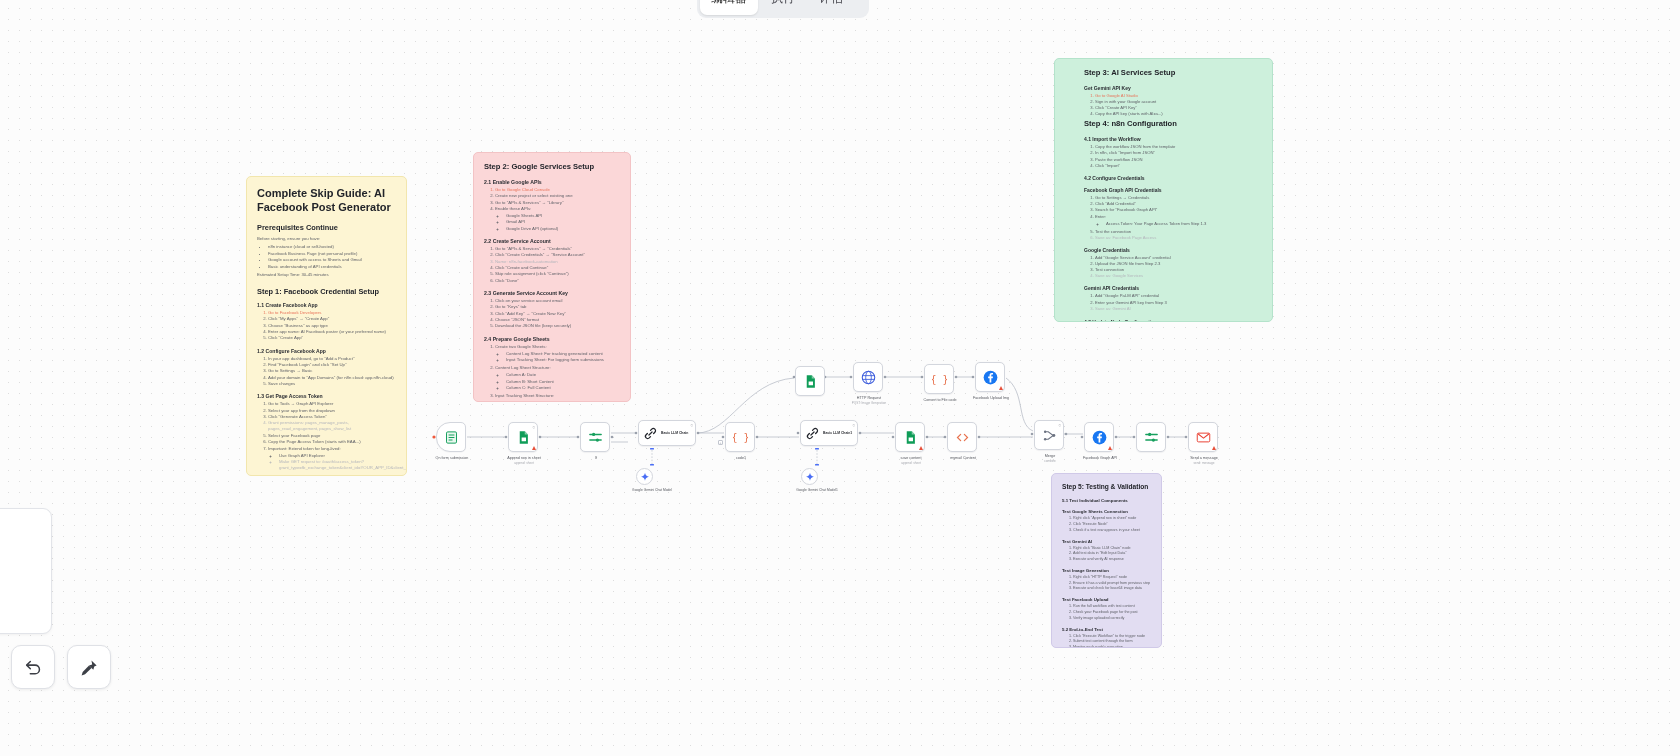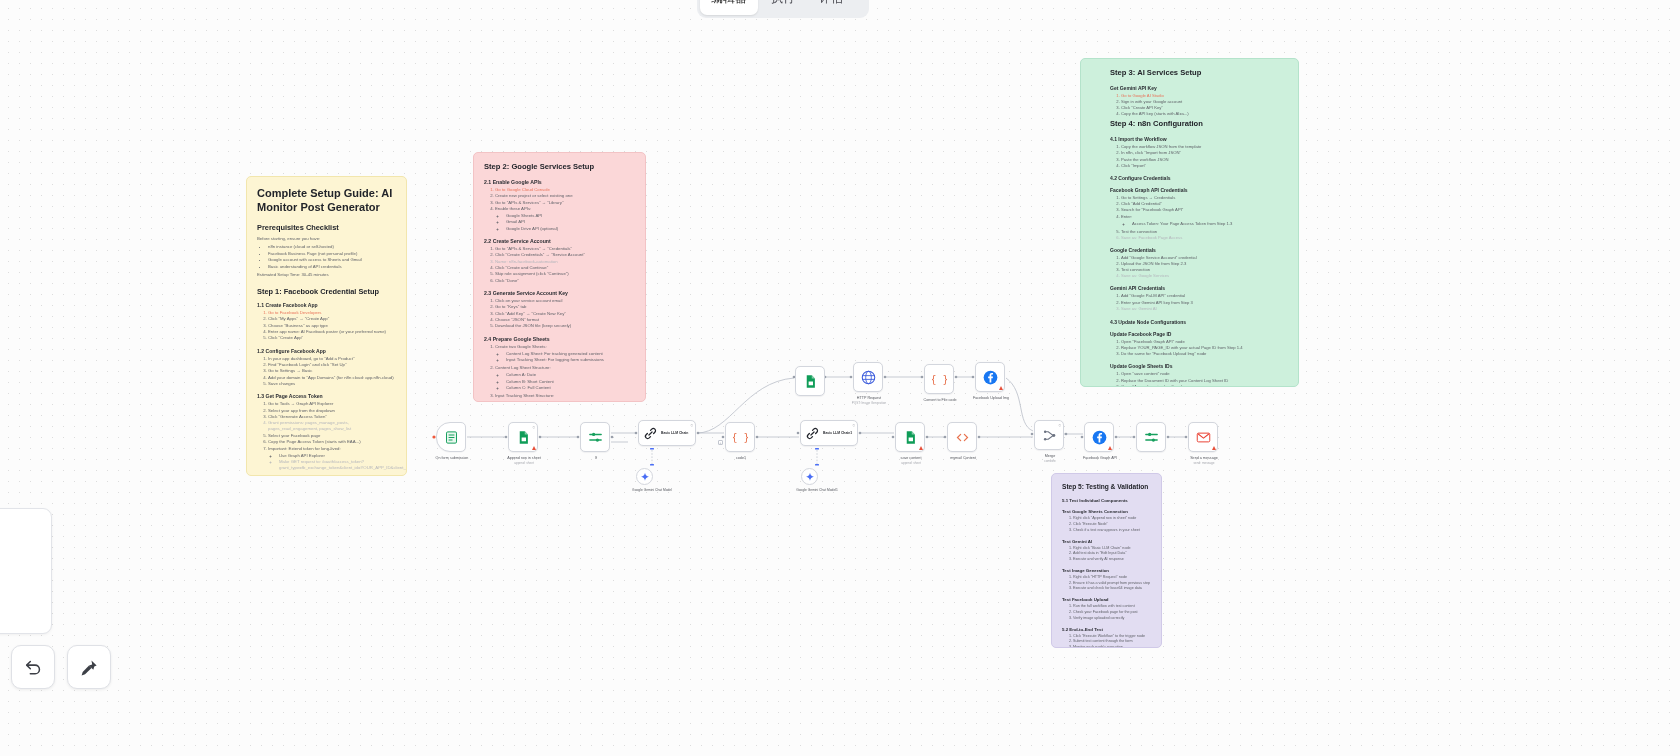--- a/index.html
+++ b/index.html
@@ -75,26 +75,26 @@
   .note-green  { background: #cdf0dc; border: 1px solid #b4e3cb; }
   .note-purple { background: #e2ddf2; border: 1px solid #d0c9e8; }
 
   
   #note-yellow { left:246px; top:176px; width:161px; height:300px; }
   #note-yellow .n-title { font-size: 11px; }
   #note-yellow .n-h2 { font-size: 7.4px; }
   #note-yellow .n-h3 { font-size: 5.1px; }
   #note-yellow .n-p, #note-yellow li { font-size: 4.3px; }
 
-  #note-pink { left:473px; top:152px; width:173px; height:250px; }
+  #note-pink { left:473px; top:152px; width:158px; height:250px; }
   #note-pink .n-title { font-size: 7.6px; }
   #note-pink .n-h3 { font-size: 5.2px; }
   #note-pink .n-p, #note-pink li { font-size: 4.3px; }
 
-  #note-green { left:1080px; top:58px; width:219px; height:329px;padding-left:29px; }
+  #note-green { left:1054px; top:58px; width:219px; height:264px;padding-left:29px; }
   #note-green .n-title { font-size: 7.6px; }
   #note-green .n-h3 { font-size: 5.0px; }
   #note-green .n-p, #note-green li { font-size: 4.2px; }
 
   #note-purple { left:1051px; top:473px; width:111px; height:175px; }
   #note-purple .n-title { font-size: 6.6px; }
   #note-purple .n-h3 { font-size: 4.4px; }
   #note-purple .n-p, #note-purple li { font-size: 3.7px; }
 
   
@@ -411,22 +411,22 @@
 
     <div class="sub-node" style="left:801px;top:468px;">
       <svg width="10" height="10" viewBox="0 0 24 24">
         <path d="M12 2c.6 5 4.4 8.8 9.4 9.4-5 .6-8.8 4.4-9.4 9.4-.6-5-4.4-8.8-9.4-9.4C7.6 10.8 11.4 7 12 2z" fill="#4a6ef5"></path>
       </svg>
     </div>
     <div class="nlabel" style="left:778px;top:488px;font-size:3.3px;">Google Gemini Chat Model1</div>
   </div>
 
   <div class="note note-yellow" id="note-yellow">
-    <div class="n-title">Complete Setup Guide: AI Monitor Post Generator</div>
-    <div class="n-h2">Prerequisites Checklist</div>
+    <div class="n-title">Complete Skip Guide: AI Facebook Post Generator</div>
+    <div class="n-h2">Prerequisites Continue</div>
     <div class="n-p">Before starting, ensure you have:</div>
     <ul>
       <li>n8n instance (cloud or self-hosted)</li>
       <li>Facebook Business Page (not personal profile)</li>
       <li>Google account with access to Sheets and Gmail</li>
       <li>Basic understanding of API credentials</li>
     </ul>
     <div class="n-p">Estimated Setup Time: 30-45 minutes</div>
     <div class="n-h2">Step 1: Facebook Credential Setup</div>
     <div class="n-h3">1.1 Create Facebook App</div>

